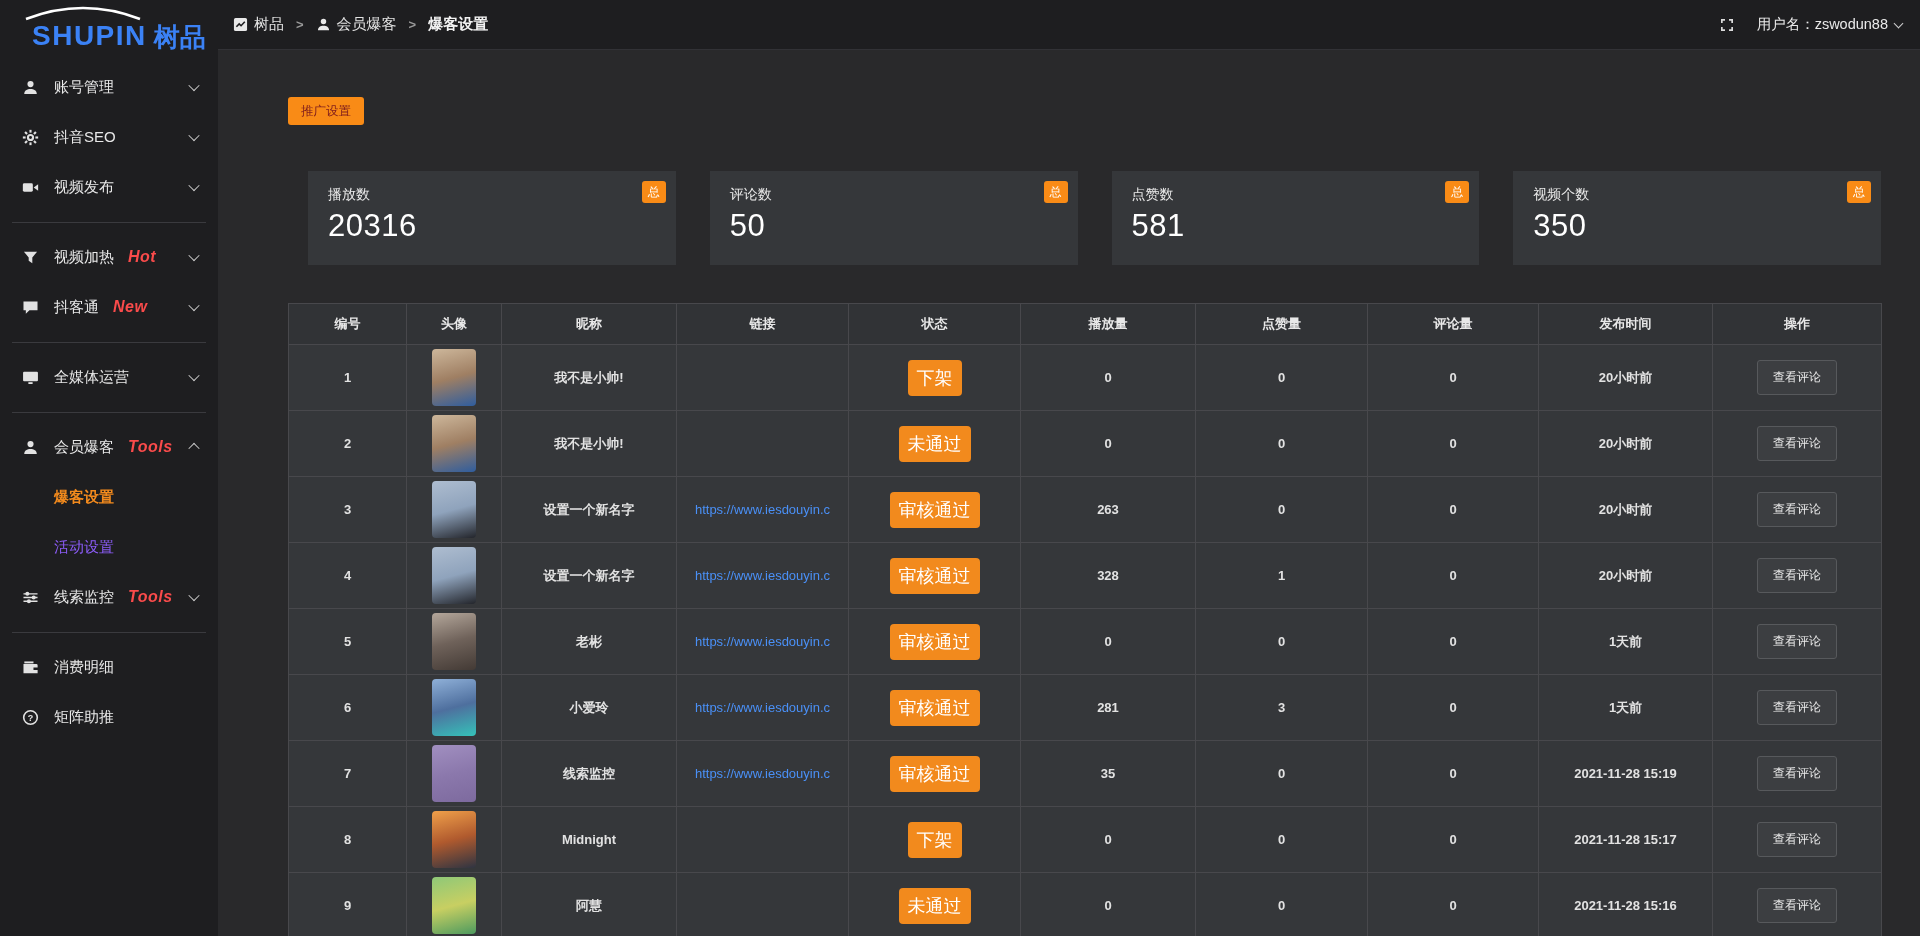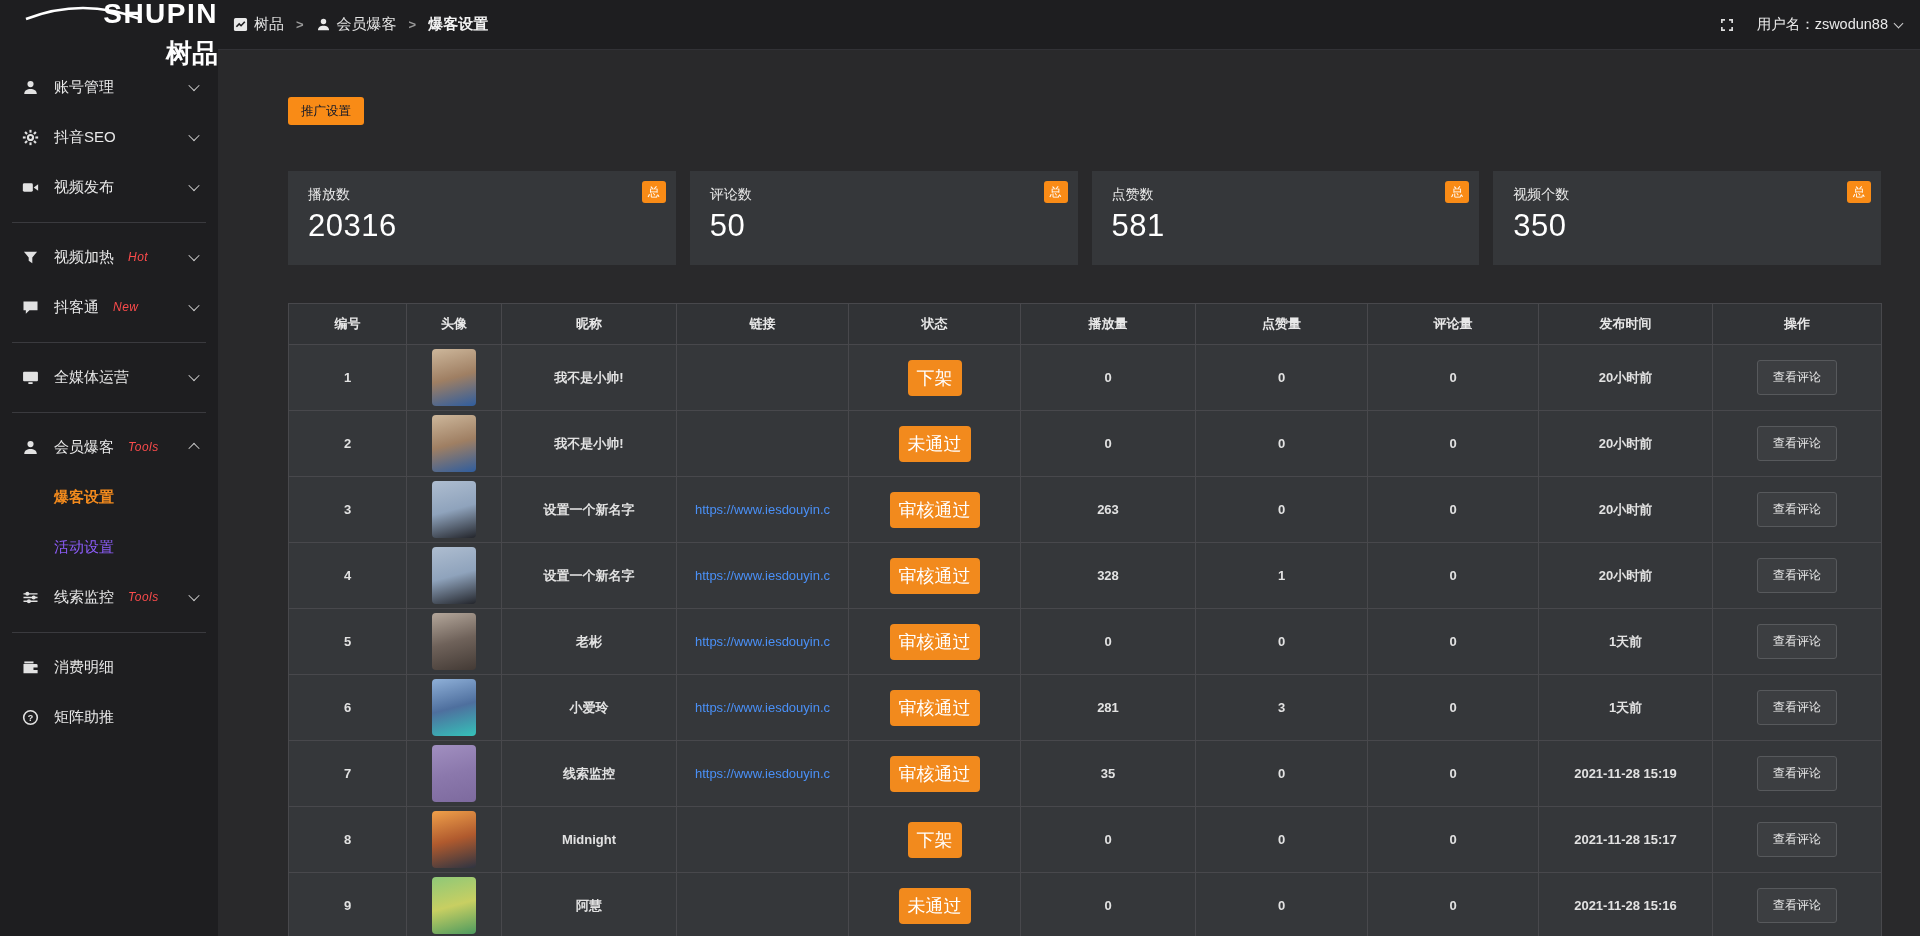--- a/index.html
+++ b/index.html
@@ -2,29 +2,29 @@
 <html><head>
 <meta charset="utf-8">
 <style>
   html,body{margin:0;padding:0;width:1920px;height:936px;overflow:hidden;
     background:#29292b;font-family:"Liberation Sans","DejaVu Sans",sans-serif;
     -webkit-font-smoothing:antialiased;}
   .app{position:relative;width:1920px;height:936px;}
 
   
   .sidebar{position:absolute;left:0;top:0;width:218px;height:936px;background:#1e1e20;z-index:5;}
-  .logo{position:relative;height:62px;padding-left:32px;display:flex;align-items:flex-end;color:#ffffff;cursor:pointer;flex-direction:column;}
+  .logo{position:relative;height:62px;padding-left:32px;display:flex;align-items:flex-end;color:#3b82f6;cursor:pointer;}
   .logo svg.arc{position:absolute;left:20px;top:5px;}
   .logo-en{font-size:28px;font-weight:800;letter-spacing:1.5px;line-height:1;padding-bottom:12px;}
   .logo-cn{font-size:26px;font-weight:800;line-height:1;margin-left:7px;padding-bottom:12px;}
   .mi{height:50px;display:flex;align-items:center;padding:0 20px 0 22px;color:#e8e8e8;cursor:pointer;}
   .mi-icon{width:17px;height:17px;margin-right:15px;display:inline-flex;color:#e2e2e2;flex:none;}
   .mi-icon svg{width:17px;height:17px;}
   .mi-label{font-size:15px;white-space:nowrap;}
-  .mi-badge{font-style:italic;font-weight:400;font-size:12px;margin-left:14px;letter-spacing:.5px;}
+  .mi-badge{font-style:italic;font-weight:700;font-size:16px;margin-left:14px;letter-spacing:.5px;}
   .chev{margin-left:auto;width:7px;height:7px;border-right:1.5px solid #c9c9c9;border-bottom:1.5px solid #c9c9c9;flex:none;}
   .chev.down{transform:rotate(45deg) translate(-1px,-1px);}
   .chev.up{transform:rotate(-135deg) translate(-1px,-1px);}
   .sdivider{height:20px;display:flex;align-items:center;padding:0 12px;}
   .sdivider::after{content:"";flex:1;height:1px;background:#3a3a3e;}
   .smi{height:50px;display:flex;align-items:center;padding-left:54px;font-size:15px;color:#8b5cf6;cursor:pointer;}
   .smi.active{color:#f28a1d;font-weight:700;}
 
   
   .topbar{position:absolute;left:218px;top:0;width:1702px;height:50px;background:#1e1e20;
@@ -36,24 +36,24 @@
   .bc-item:last-child{color:#f2f2f2;font-weight:700;}
   .bc-sep{color:#999;margin:0 12px;font-size:13px;font-weight:700;}
   .topbar-right{display:flex;align-items:center;color:#eaeaea;font-size:14.5px;}
   .fs-icon{display:inline-flex;width:16px;height:16px;color:#dcdcdc;cursor:pointer;margin-right:22px;}
   .username{cursor:pointer;display:flex;align-items:center;}
   .caret{width:6px;height:6px;border-right:1.4px solid #cfcfcf;border-bottom:1.4px solid #cfcfcf;
     transform:rotate(45deg);margin-left:7px;margin-top:-3px;}
 
   
   .content{position:absolute;left:218px;top:51px;width:1702px;box-sizing:border-box;padding:46px 39px 0 70px;}
-  .promo{height:28px;padding:0 13px;background:#f98b16;color:#0f172a;border:none;border-radius:3px;
+  .promo{height:28px;padding:0 13px;background:#f98b16;color:#7f1d1d;border:none;border-radius:3px;
     font-size:12.5px;cursor:pointer;font-family:inherit;}
   .stats{display:flex;gap:14px;margin-top:46px;}
-  .card{flex:1;height:94px;background:#35373a;position:relative;padding:15px 20px;box-sizing:border-box;}
+  .card{flex:1;height:94px;background:#35373a;position:relative;padding:15px 20px;box-sizing:border-box;margin-left:20px;}
   .card-label{font-size:14px;color:#eaeaea;}
   .card-value{font-size:31px;color:#fff;margin-top:4px;letter-spacing:.5px;}
   .badge-total{position:absolute;top:10px;right:10px;min-width:24px;height:22px;line-height:22px;
     text-align:center;background:#f98b16;color:#fff;font-size:12px;border-radius:3px;}
 
   
   .table-wrap{margin-top:38px;}
   table{border-collapse:collapse;table-layout:fixed;width:1593px;}
   th,td{border:1px solid #48484c;text-align:center;overflow:hidden;}
   th{height:38px;font-size:13px;font-weight:700;color:#e8e8e8;background:#313336;}

